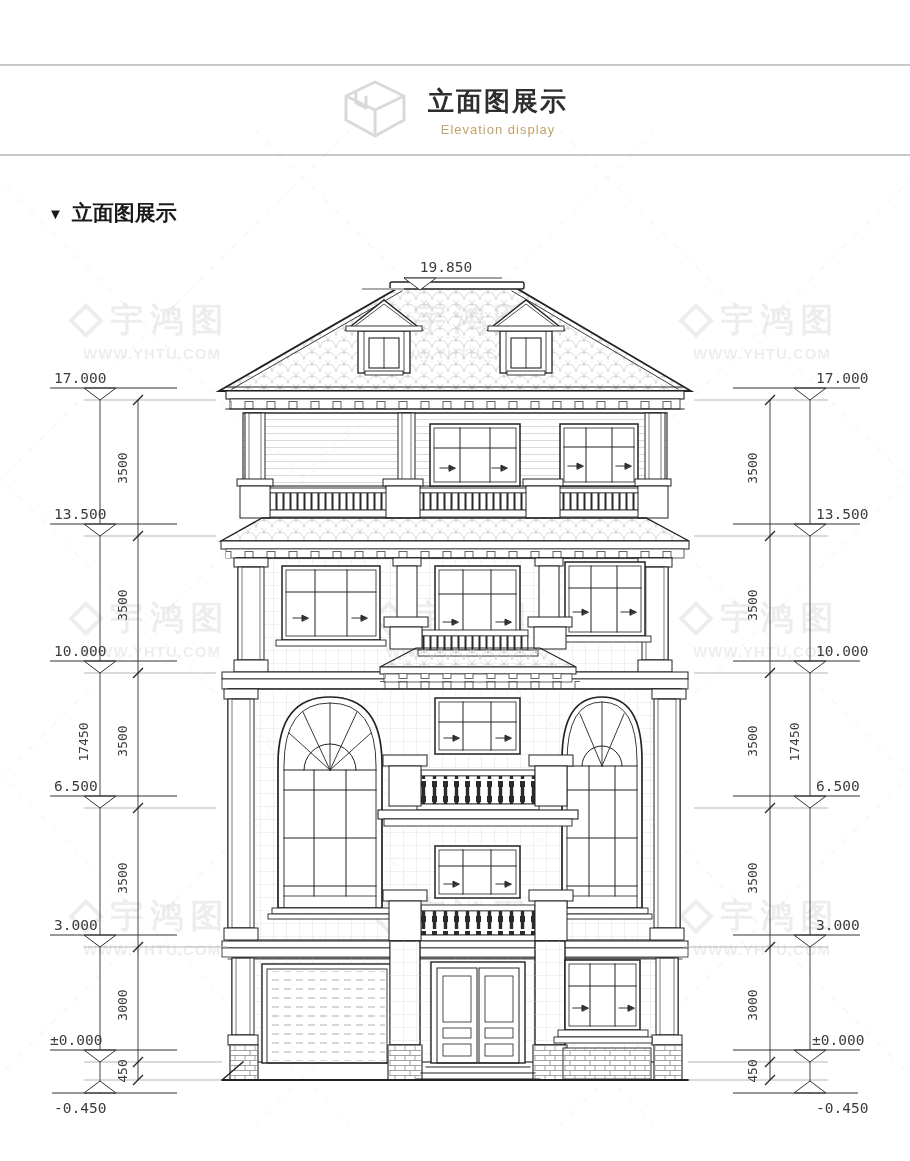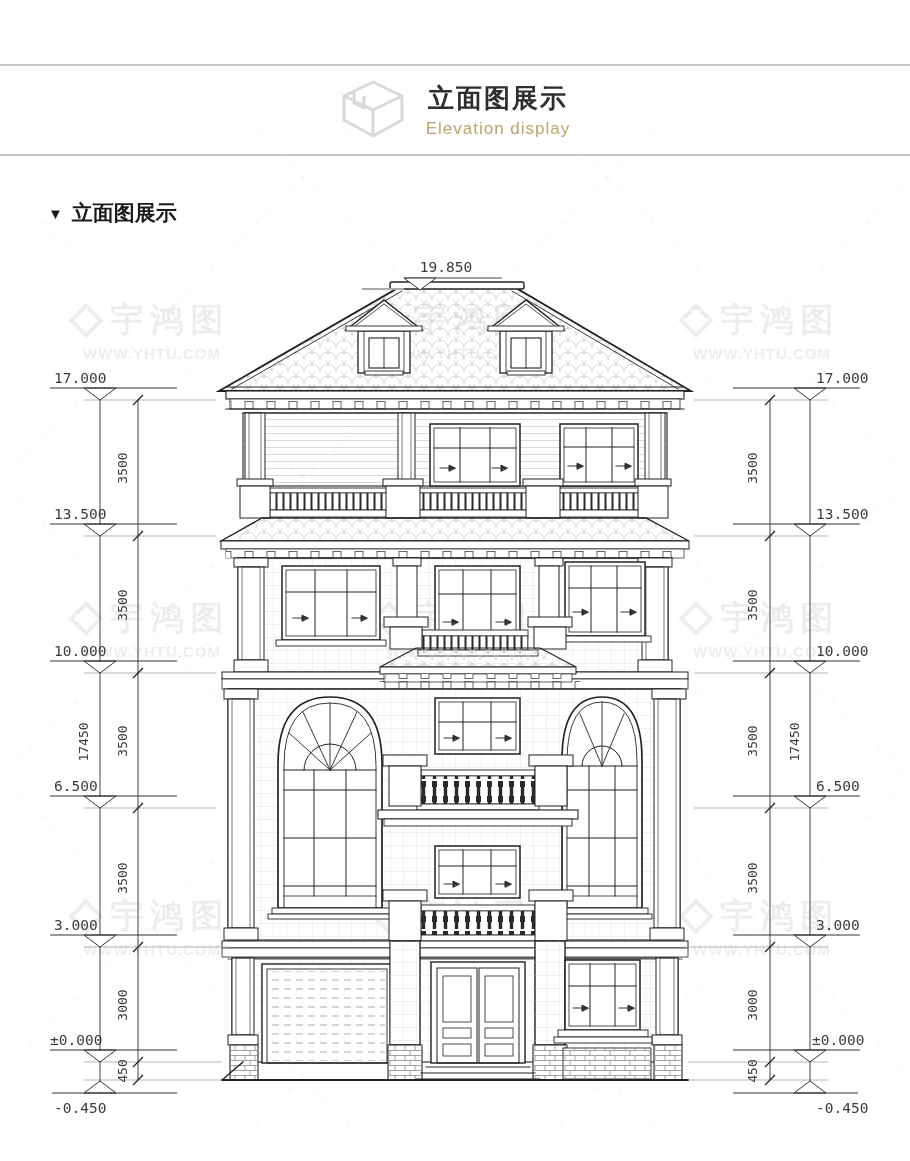--- a/index.html
+++ b/index.html
@@ -5,21 +5,21 @@
   html,body{margin:0;padding:0;background:#fff;}
   body{width:910px;height:1161px;position:relative;overflow:hidden;
        font-family:"Liberation Sans","DejaVu Sans",sans-serif;}
   .rule{position:absolute;left:0;width:910px;height:2px;background:#c9c9c9;}
   #rule-top{top:64px}
   #rule-bottom{top:154px}
   .header-inner{position:absolute;top:66px;left:0;width:910px;height:88px;
       display:flex;align-items:center;justify-content:center;gap:20px;}
   .titles{text-align:center;}
   .titles h1{margin:0;font-size:26px;font-weight:bold;color:#2e2e2e;letter-spacing:2px;}
-  .subtitle{font-size:17px;color:#bfa36a;letter-spacing:1px;margin-top:3px;}
+  .subtitle{font-size:13px;color:#bfa36a;letter-spacing:1px;margin-top:3px;}
   .section-label{position:absolute;left:48px;top:199px;display:flex;align-items:center;
       gap:9px;font-size:21px;font-weight:bold;color:#1a1a1a;}
   .section-label .tri{font-size:15px;line-height:1;}
   .canvas{position:absolute;left:0;top:0;width:910px;height:1161px;}
   .wm{position:absolute;transform:translate(-50%,-50%);text-align:center;
       color:rgba(0,0,0,0.072);white-space:nowrap;pointer-events:none;}
   .wm-row{display:flex;align-items:center;justify-content:center;gap:12px;
       font-size:33px;font-weight:bold;letter-spacing:7px;}
   .wm-logo{width:17px;height:17px;border:4px solid rgba(0,0,0,0.072);
       transform:rotate(45deg);display:inline-block;}

